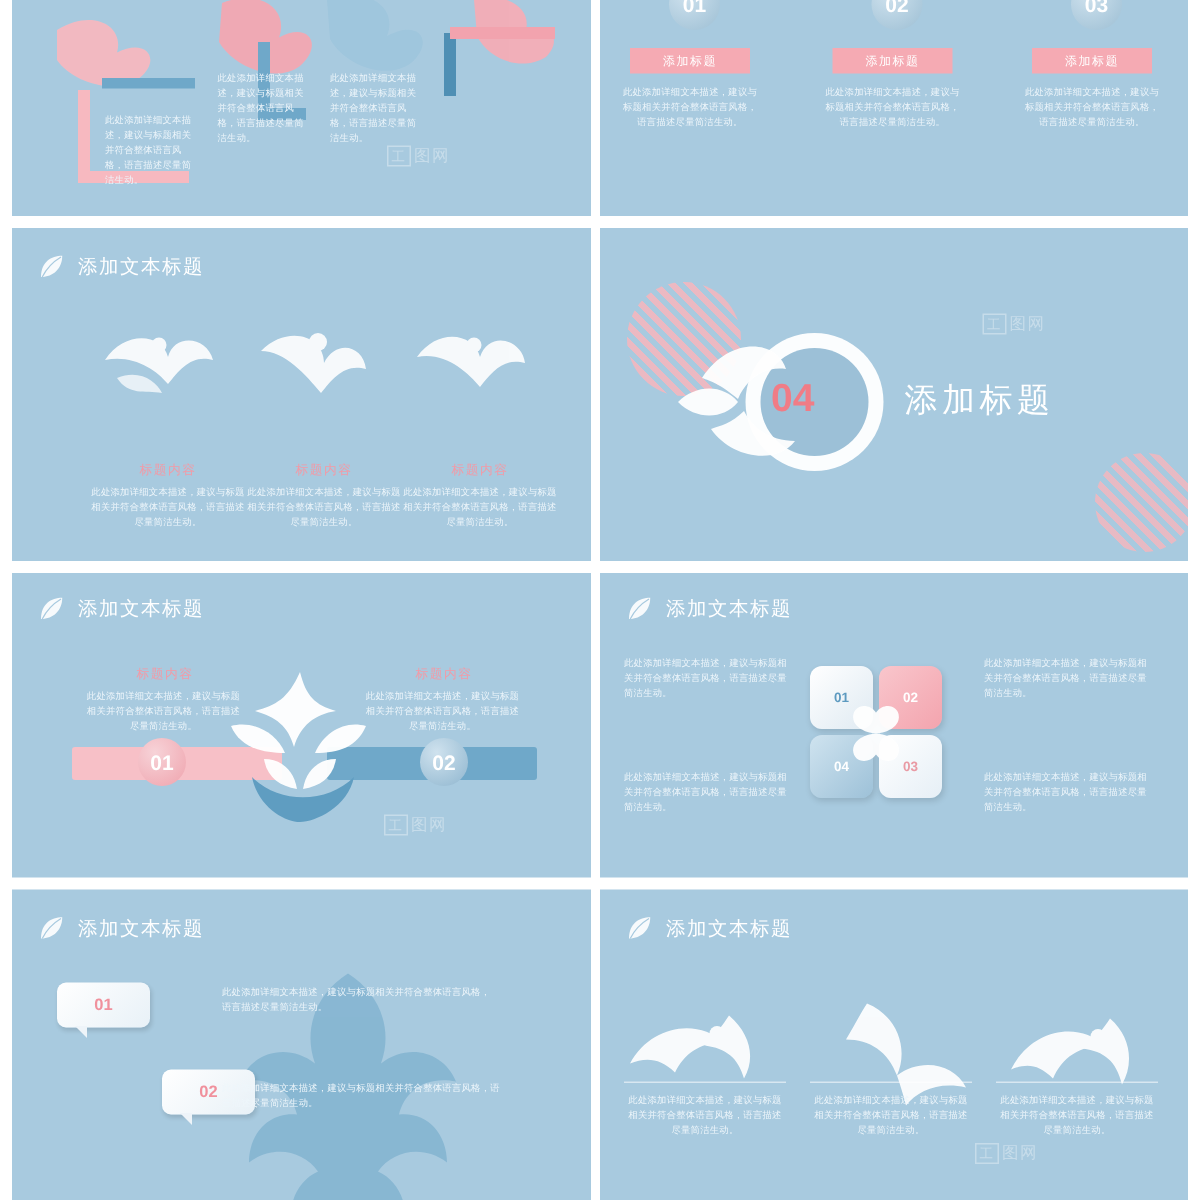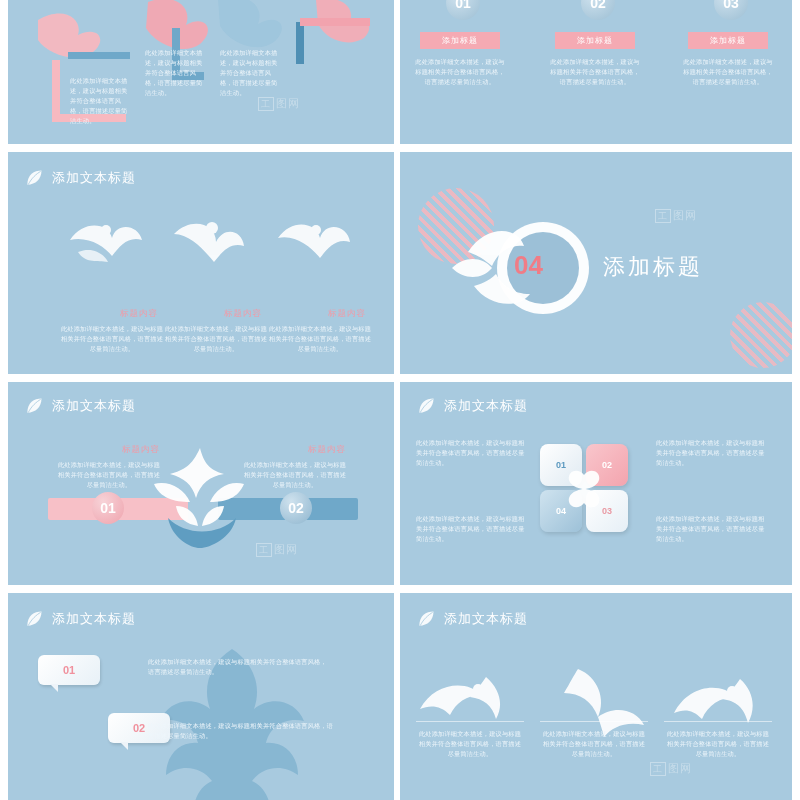--- a/index.html
+++ b/index.html
@@ -54,21 +54,21 @@
   .body-txt.left{text-align:left;}
   .pink-tag{
     background:#f5aab3;color:#ffffff;font-size:8px;
     padding:3px 0;text-align:center;letter-spacing:1px;
   }
   .num-circle{
     border-radius:50%;
     display:flex;align-items:center;justify-content:center;
     color:#ffffff;font-size:14px;font-weight:bold;
   }
-  .sub-title{color:#f29aa6;font-size:8.5px;text-align:right;letter-spacing:1px;}
+  .sub-title{color:#f29aa6;font-size:8.5px;text-align:center;letter-spacing:1px;}
 
   
   #s1{left:8px;top:0px;width:386px;height:144px;}
   
   #s2{left:400px;top:0px;width:392px;height:144px;}
   
   #s3{left:8px;top:152px;width:386px;height:222px;}
   
   #s4{left:400px;top:152px;width:392px;height:222px;}
   

